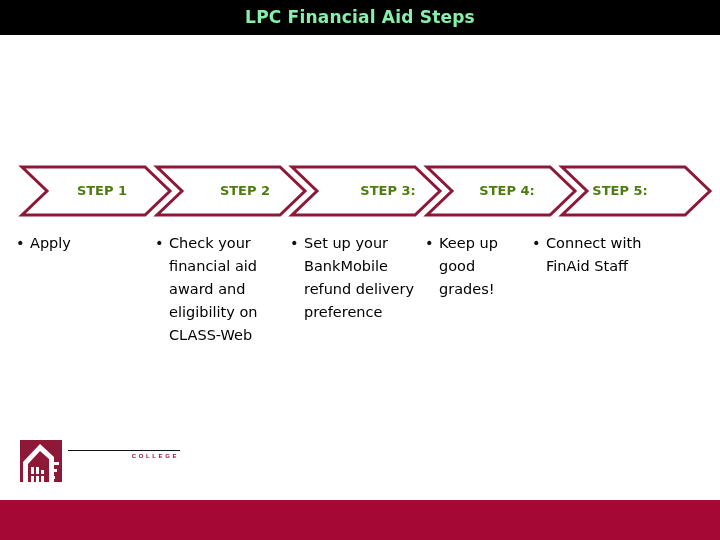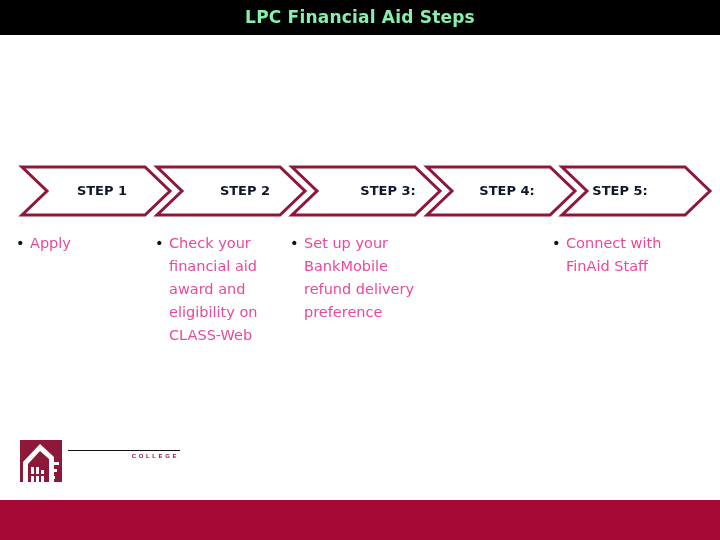--- a/index.html
+++ b/index.html
@@ -45,21 +45,21 @@
     height: 56px;
   }
   .chevron-band svg {
     display: block;
   }
   .chev-label {
     position: absolute;
     top: 184px;
     font-size: 13px;
     font-weight: bold;
-    color: #0f172a;
+    color: #4d7c0f;
     font-family: "DejaVu Sans", sans-serif;
     text-align: center;
     line-height: 1;
     white-space: nowrap;
   }
 
   
   .steps-body {
     position: absolute;
     left: 0;
@@ -74,21 +74,21 @@
   .step-col ul {
     margin: 0;
     padding: 0;
     list-style: none;
   }
   .step-col li {
     position: relative;
     padding-left: 14px;
     font-size: 14.5px;
     line-height: 1.58;
-    color: #ec4899;
+    color: #000000;
     font-family: "DejaVu Sans", sans-serif;
   }
   .step-col li::before {
     content: "\2022";
     position: absolute;
     left: 0;
     top: 0;
     font-size: 14.5px;
     line-height: 1.58;
     color: #111111;
@@ -190,22 +190,27 @@
       <li>Set up your BankMobile refund delivery preference</li>
     </ul>
   </div>
 
   <div class="step-col" style="left:155px; width:128px;">
     <ul>
       <li>Check your financial aid award and eligibility on CLASS-Web</li>
     </ul>
   </div>
 
-
-  <div class="step-col" style="left:552px; width:122px;">
+  <div class="step-col" style="left:425px; width:100px;">
+    <ul>
+      <li>Keep up good grades!</li>
+    </ul>
+  </div>
+
+  <div class="step-col" style="left:532px; width:122px;">
     <ul>
       <li>Connect with FinAid Staff</li>
     </ul>
   </div>
 
 </div>
 
 <div class="logo">
   <div class="logo-mark">
     <svg width="42" height="42" viewBox="0 0 42 42" xmlns="http://www.w3.org/2000/svg">

